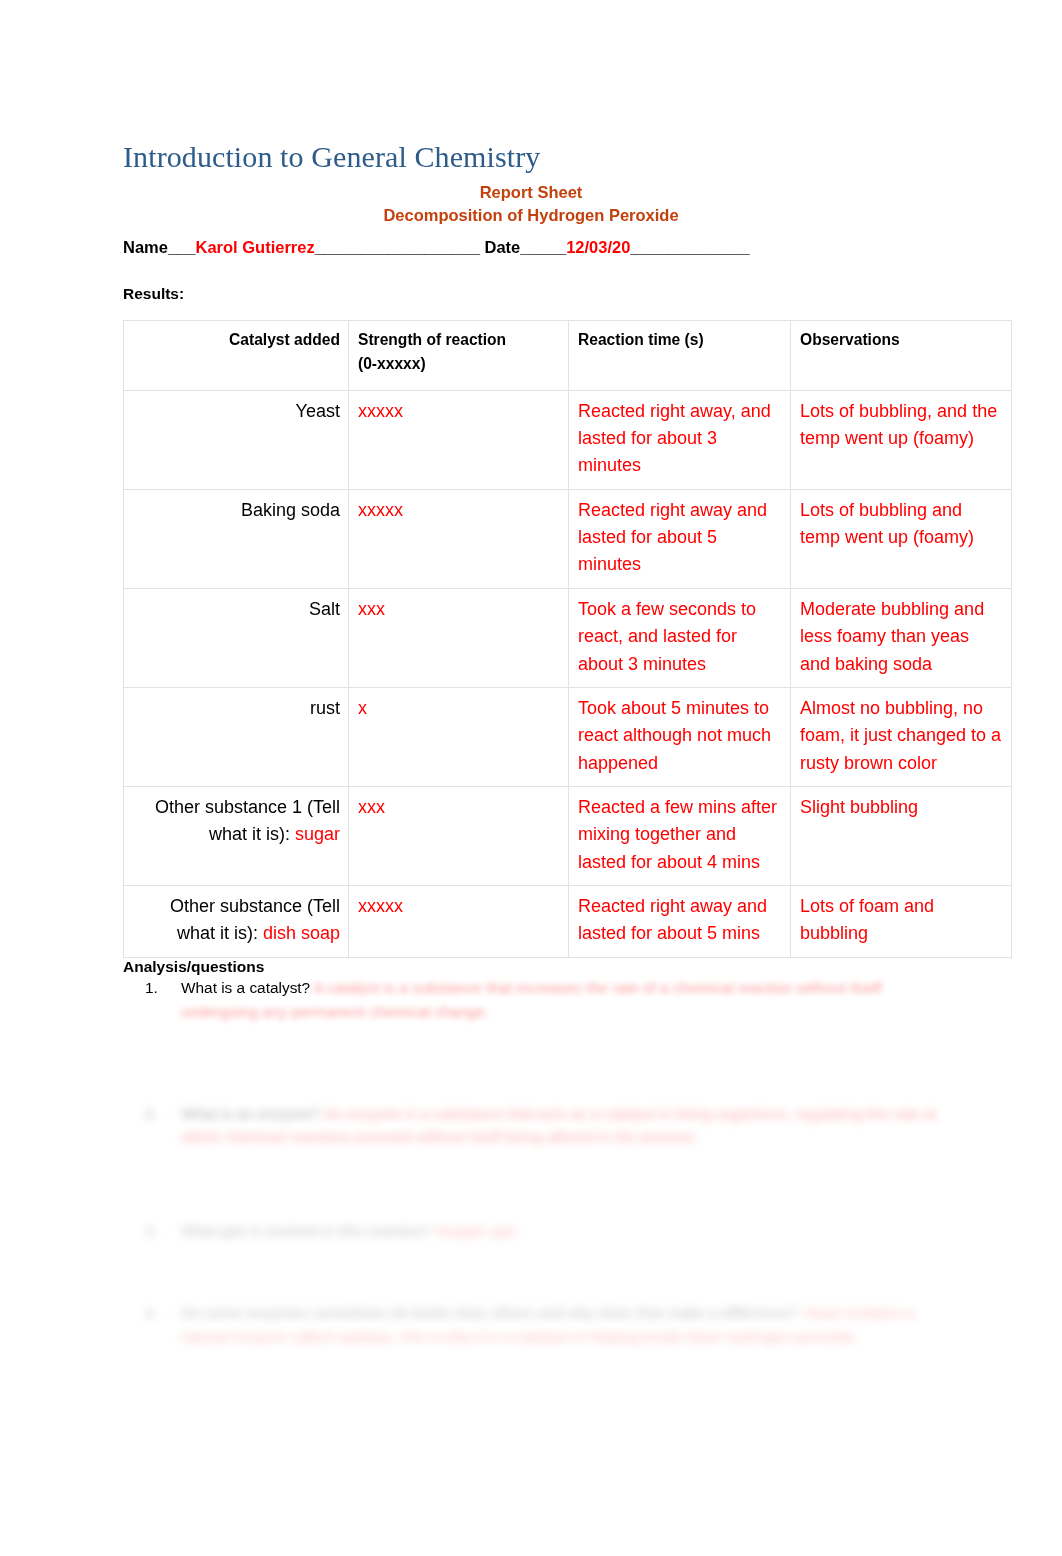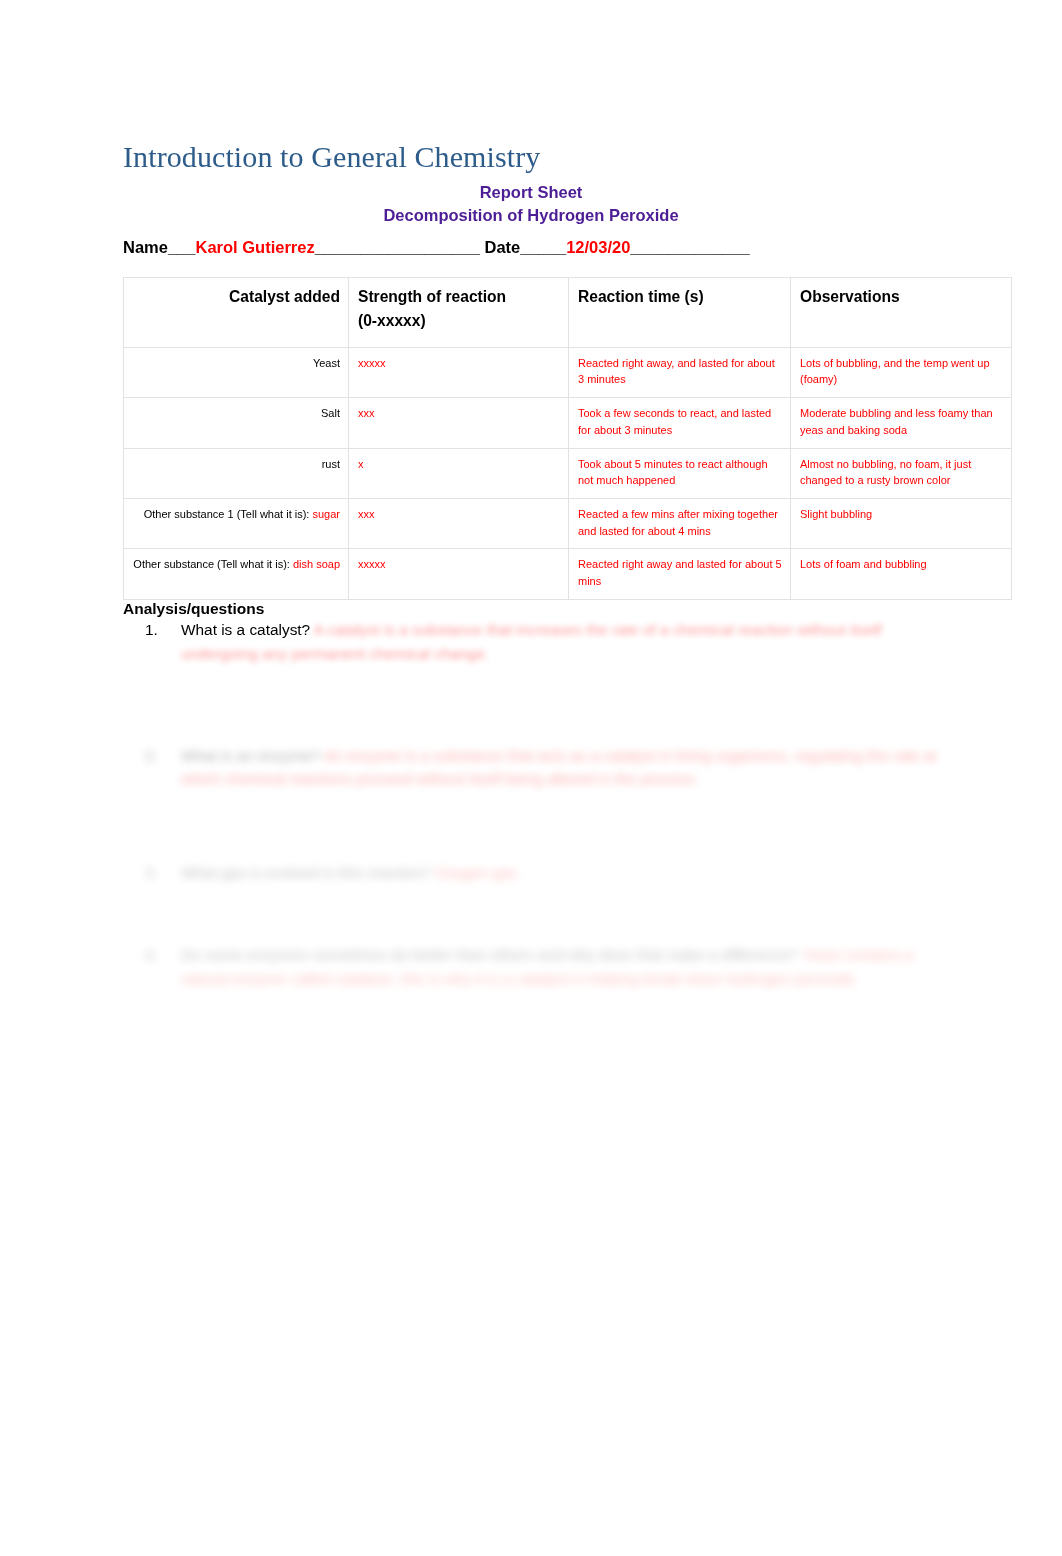--- a/index.html
+++ b/index.html
@@ -39,21 +39,21 @@
     letter-spacing: 0.1px;
     line-height: 1.15;
     margin: 0 0 6px 0;
     white-space: nowrap;
   }
   .center-line {
     text-align: center;
     font-size: 16.5px;
     font-weight: bold;
     line-height: 1.42;
-    color: #4c1d95;
+    color: #c2410c;
     width: 816px;
     margin: 0;
   }
   .subtitle-block {
     margin-top: 2px;
   }
   .name-date-line {
     font-size: 16.5px;
     font-weight: bold;
     line-height: 1.45;
@@ -75,21 +75,21 @@
   .results-table {
     margin-top: 17px;
     border-collapse: collapse;
     width: 816px;
     table-layout: fixed;
   }
   .results-table td {
     border: 1px solid #E2E2E2;
     vertical-align: top;
     padding: 7px 8px 9px 9px;
-    font-size: 11px;
+    font-size: 18px;
     line-height: 1.52;
   }
   .results-table tr.head td {
     font-weight: bold;
     font-size: 15.6px;
     padding-bottom: 14px;
   }
   .col1 { width: 207px; text-align: right; }
   .col2 { width: 202px; }
   .col3 { width: 204px; }
@@ -156,37 +156,44 @@
 
     <div class="subtitle-block">
       <div class="center-line">Report Sheet</div>
       <div class="center-line">Decomposition of Hydrogen Peroxide</div>
     </div>
 
     <div class="name-date-line">
       <span>Name___</span><span class="red">Karol Gutierrez</span><span>__________________</span> <span>Date_____</span><span class="red">12/03/20</span><span>_____________</span>
     </div>
 
+    <div class="results-label">Results:</div>
 
     <table class="results-table">
       <tbody>
         <tr class="head">
           <td class="col1">Catalyst added</td>
           <td class="col2"><span>Strength of reaction</span><br><span>(0-xxxxx)</span></td>
           <td class="col3">Reaction time (s)</td>
           <td class="col4">Observations</td>
         </tr>
 
         <tr>
           <td class="col1"><span>Yeast</span><span class="cell-red"></span></td>
           <td class="col2 cell-red">xxxxx</td>
           <td class="col3 cell-red">Reacted right away, and lasted for about 3 minutes</td>
           <td class="col4 cell-red">Lots of bubbling, and the temp went up (foamy)</td>
         </tr>
 
+        <tr>
+          <td class="col1"><span>Baking soda</span><span class="cell-red"></span></td>
+          <td class="col2 cell-red">xxxxx</td>
+          <td class="col3 cell-red">Reacted right away and lasted for about 5 minutes</td>
+          <td class="col4 cell-red">Lots of bubbling and temp went up (foamy)</td>
+        </tr>
 
         <tr>
           <td class="col1"><span>Salt</span><span class="cell-red"></span></td>
           <td class="col2 cell-red">xxx</td>
           <td class="col3 cell-red">Took a few seconds to react, and lasted for about 3 minutes</td>
           <td class="col4 cell-red">Moderate bubbling and less foamy than yeas and baking soda</td>
         </tr>
 
         <tr>
           <td class="col1"><span>rust</span><span class="cell-red"></span></td>

